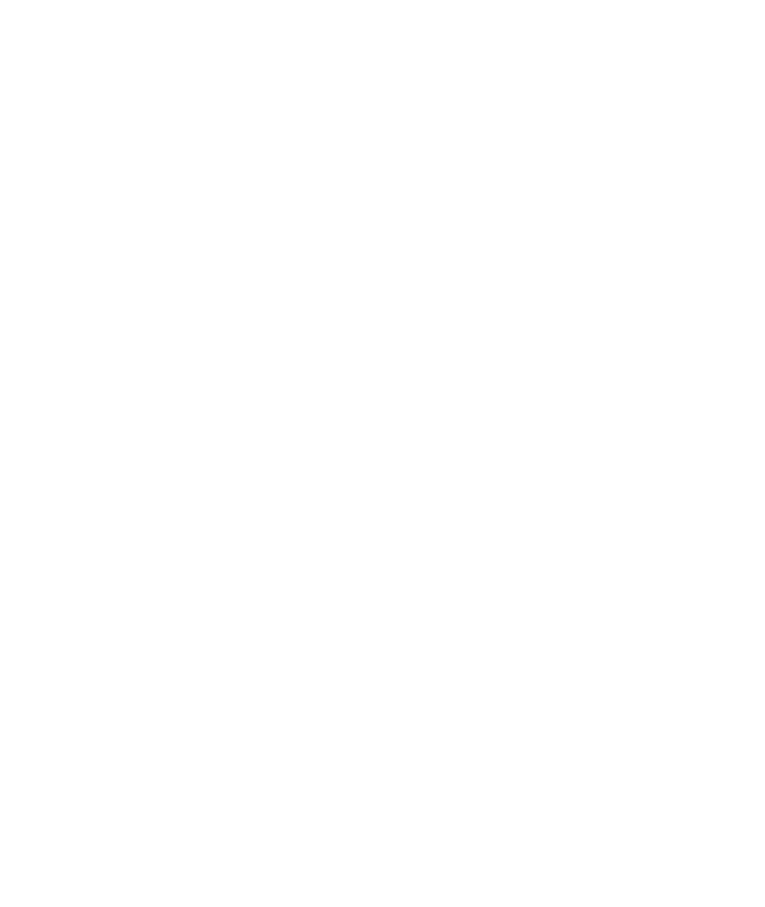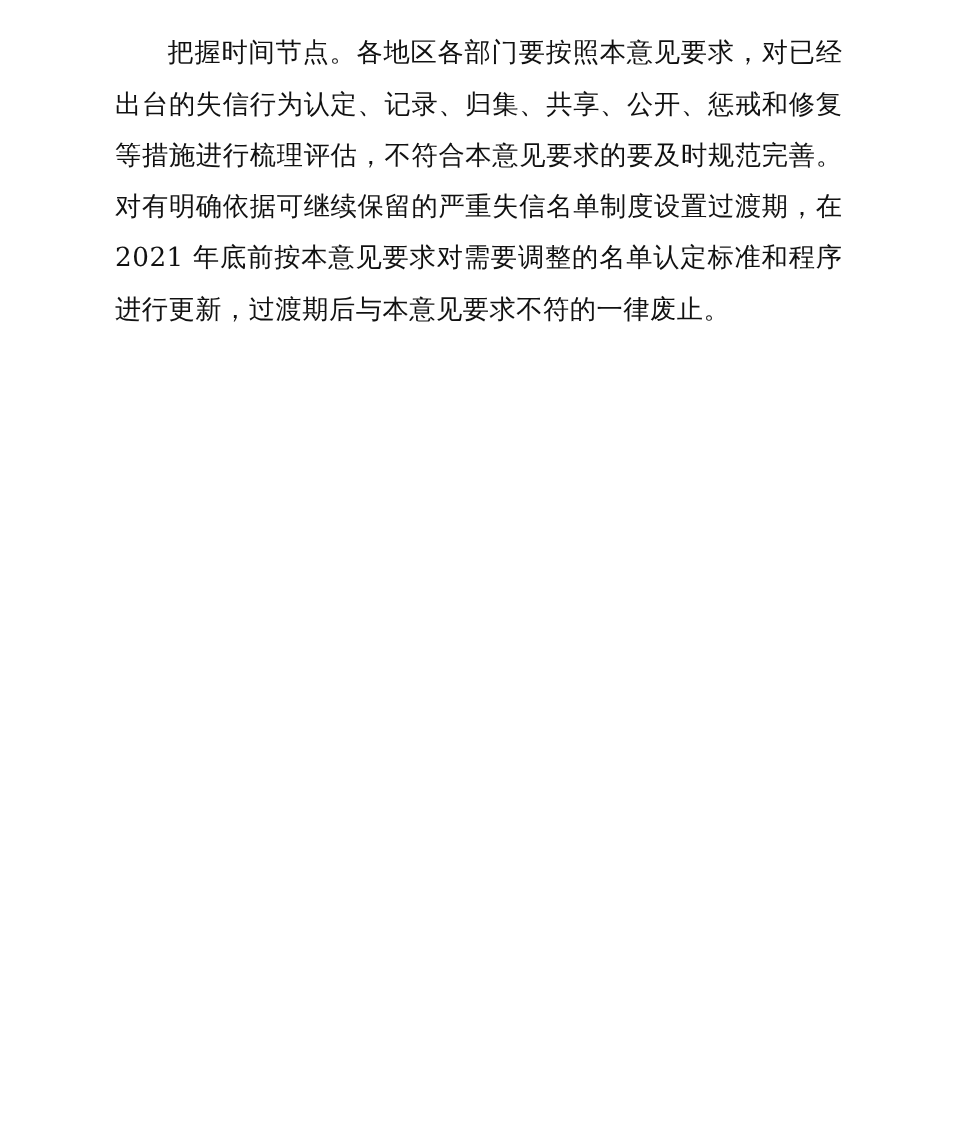--- a/index.html
+++ b/index.html
@@ -43,23 +43,20 @@
     top: 855px;
     width: 765px;
     height: 52px;
   }
 </style>
 </head>
 <body>
 
 <div class="page">
 
-  <div class="body-text">
-    <p>把握时间节点。各地区各部门要按照本意见要求，对已经出台的失信行为认定、记录、归集、共享、公开、惩戒和修复等措施进行梳理评估，不符合本意见要求的要及时规范完善。对有明确依据可继续保留的严重失信名单制度设置过渡期，在 2021 年底前按本意见要求对需要调整的名单认定标准和程序进行更新，过渡期后与本意见要求不符的一律废止。</p>
-  </div>
 
   <div class="footer">
     
 
     
   </div>
 
 </div>
 
 </body></html>

